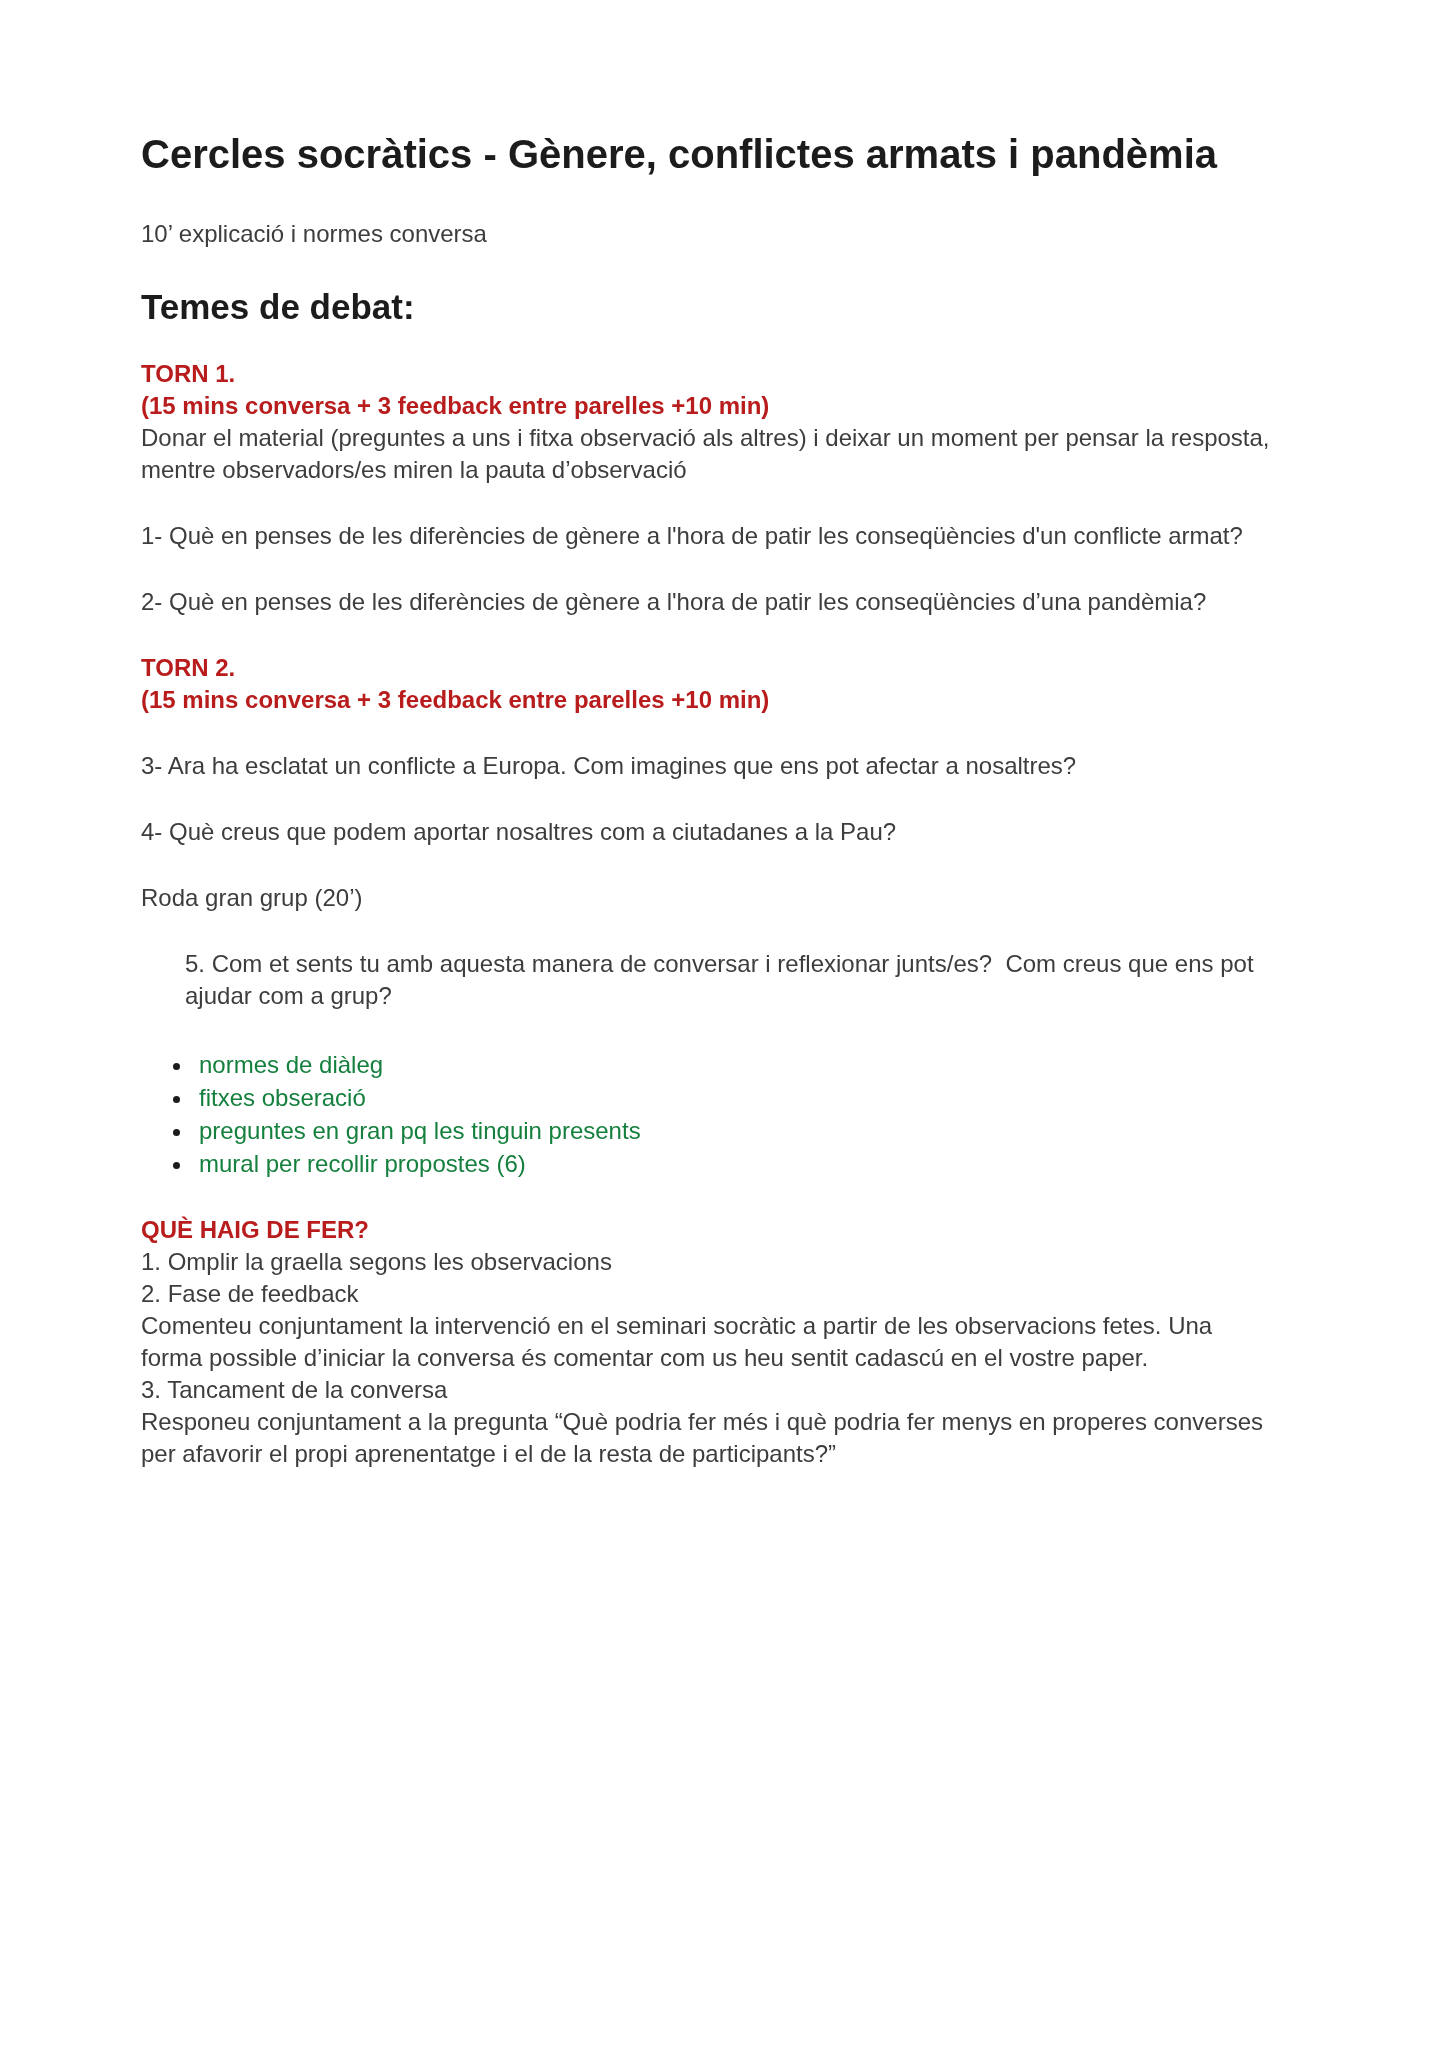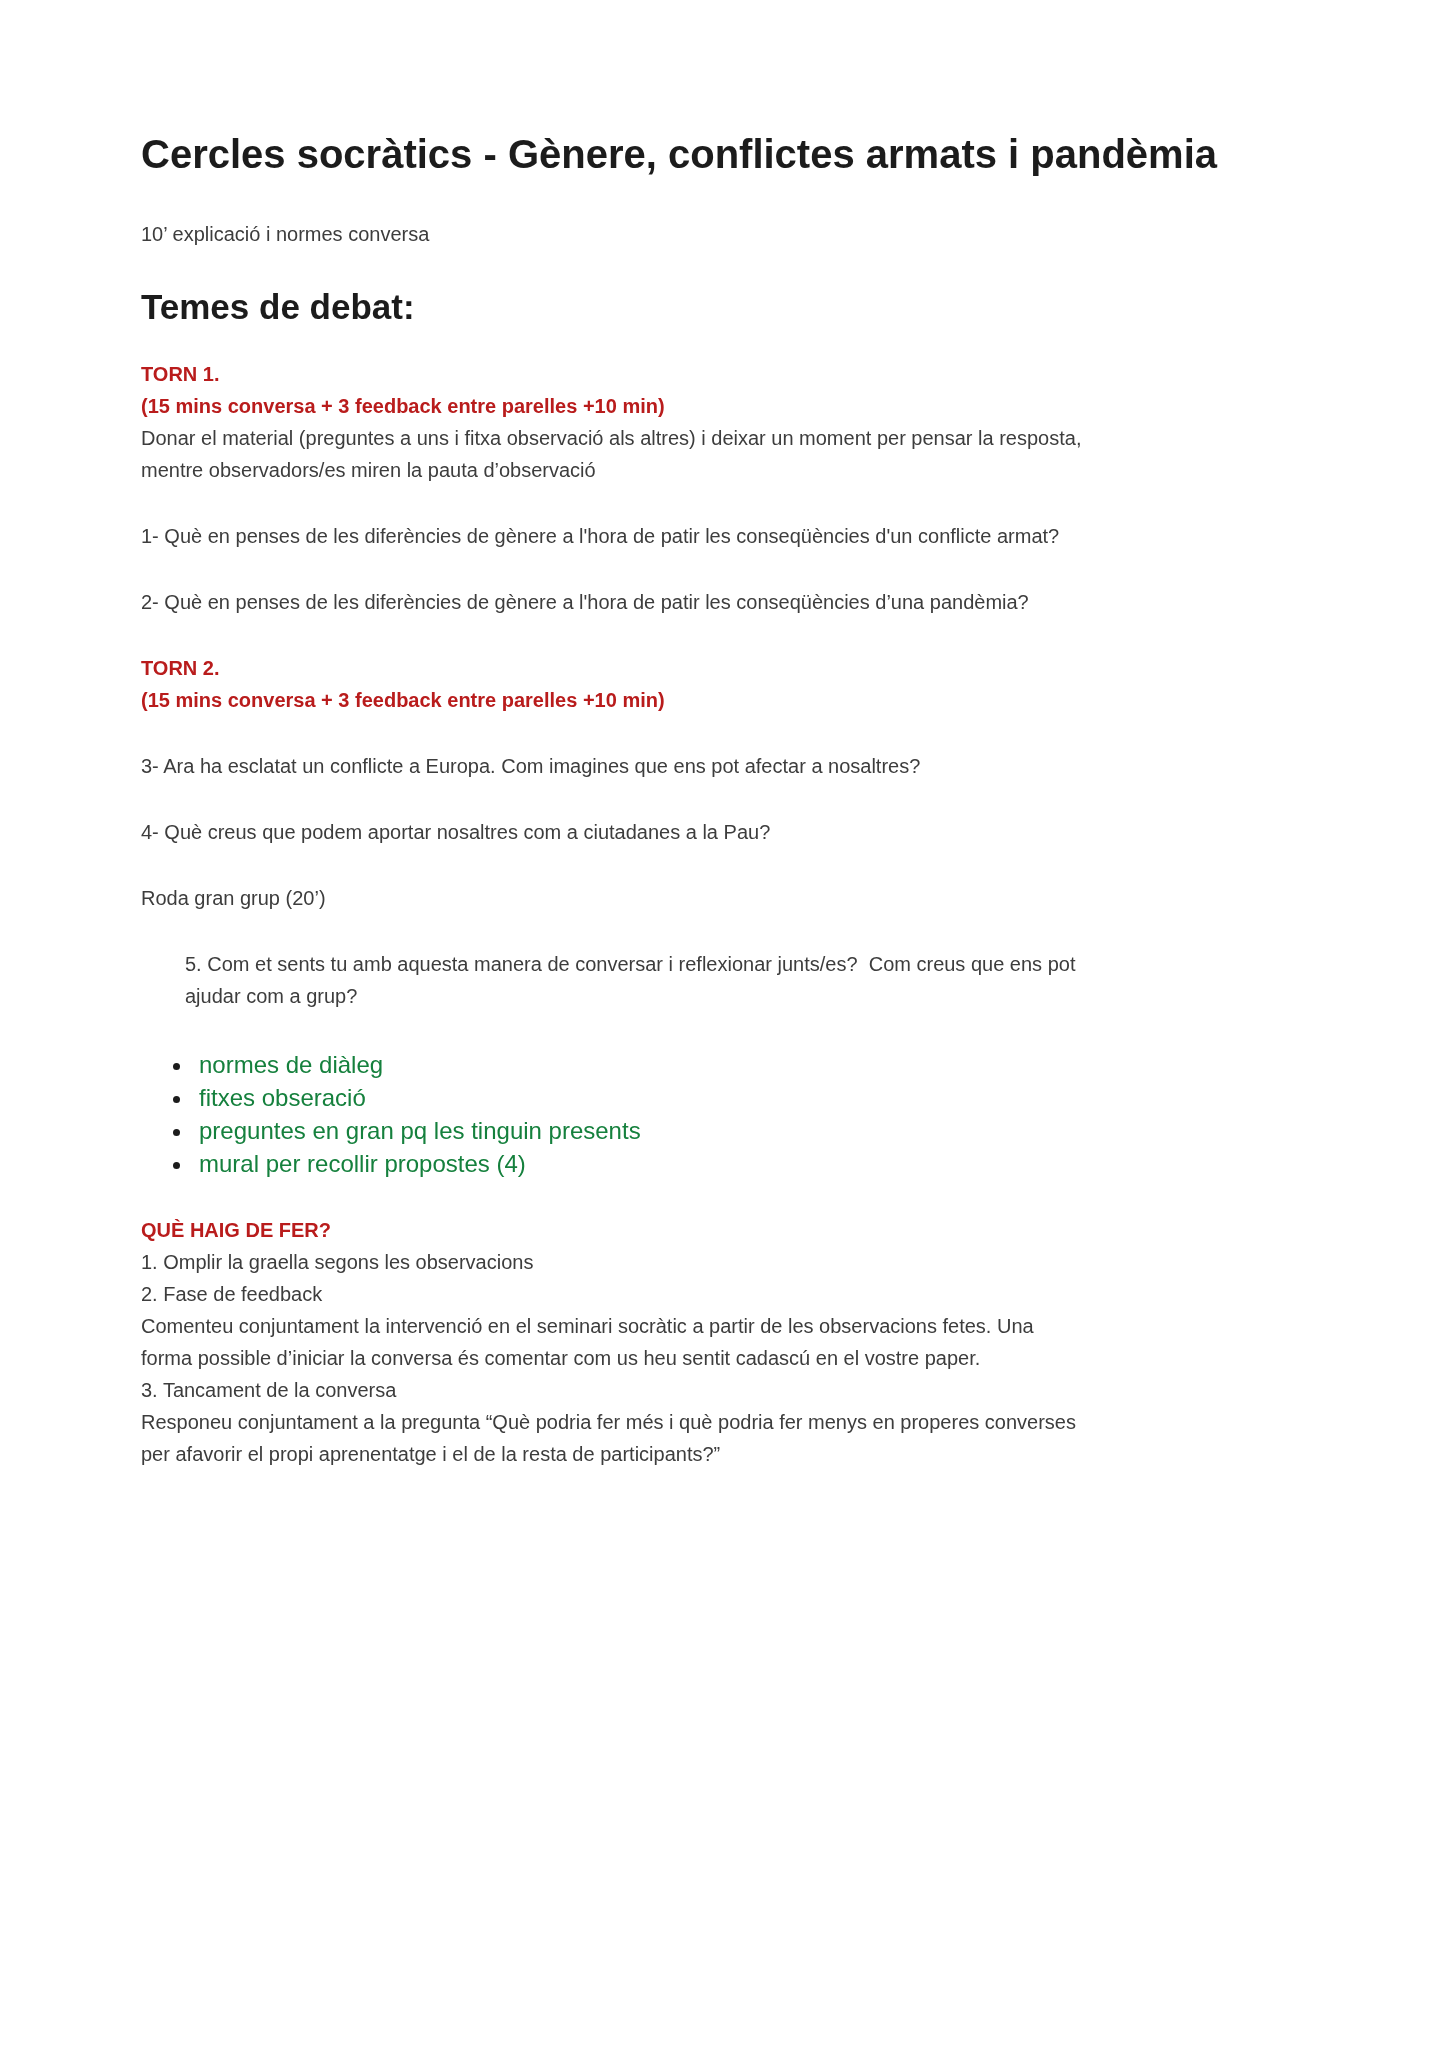--- a/index.html
+++ b/index.html
@@ -28,21 +28,21 @@
   }
   .h2 {
     font-size: 35px;
     line-height: 46px;
     font-weight: 700;
     color: #1c1c1c;
     margin: 0 0 28px 0;
     white-space: pre-wrap;
   }
   .line, .para {
-    font-size: 20px;
+    font-size: 24px;
     line-height: 32px;
     font-weight: 400;
     margin: 0;
     white-space: pre-wrap;
   }
   .bold {
     font-weight: 700;
     color: #b91c1c;
   }
   .gap {
@@ -104,21 +104,21 @@
   <p class="para gap">Roda gran grup (20’)</p>
 
   <p class="para gap-lg">5. Com et sents tu amb aquesta manera de conversar i reflexionar junts/es?  Com creus que ens pot
 ajudar com a grup?</p>
 
   <div class="gap">
     <ul class="bullet-list">
       <li>normes de diàleg</li>
       <li>fitxes obseració</li>
       <li>preguntes en gran pq les tinguin presents</li>
-      <li>mural per recollir propostes (4)</li>
+      <li>mural per recollir propostes (6)</li>
     </ul>
   </div>
 
   <div>
     <p class="line bold">QUÈ HAIG DE FER?</p>
     <p class="para">1. Omplir la graella segons les observacions</p>
     <p class="para">2. Fase de feedback</p>
     <p class="para">Comenteu conjuntament la intervenció en el seminari socràtic a partir de les observacions fetes. Una
 forma possible d’iniciar la conversa és comentar com us heu sentit cadascú en el vostre paper.</p>
     <p class="para">3. Tancament de la conversa</p>

